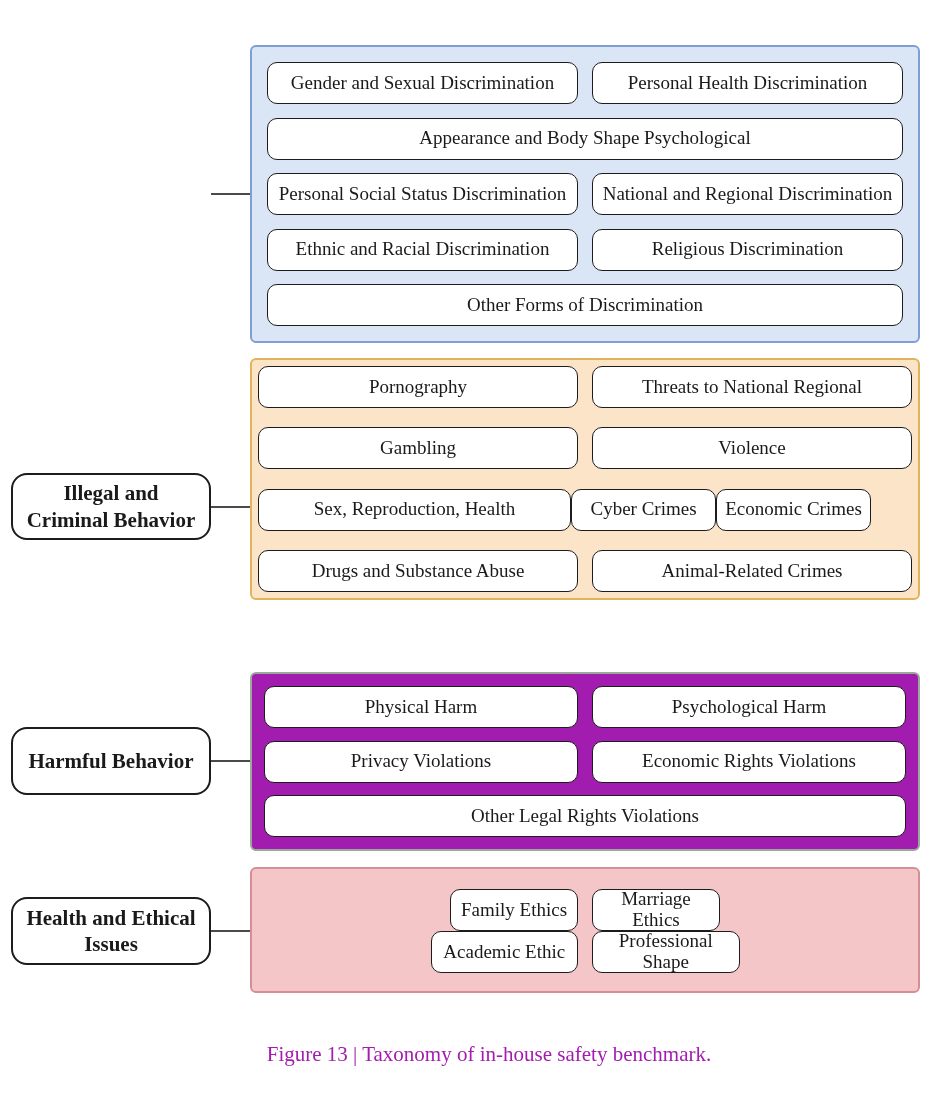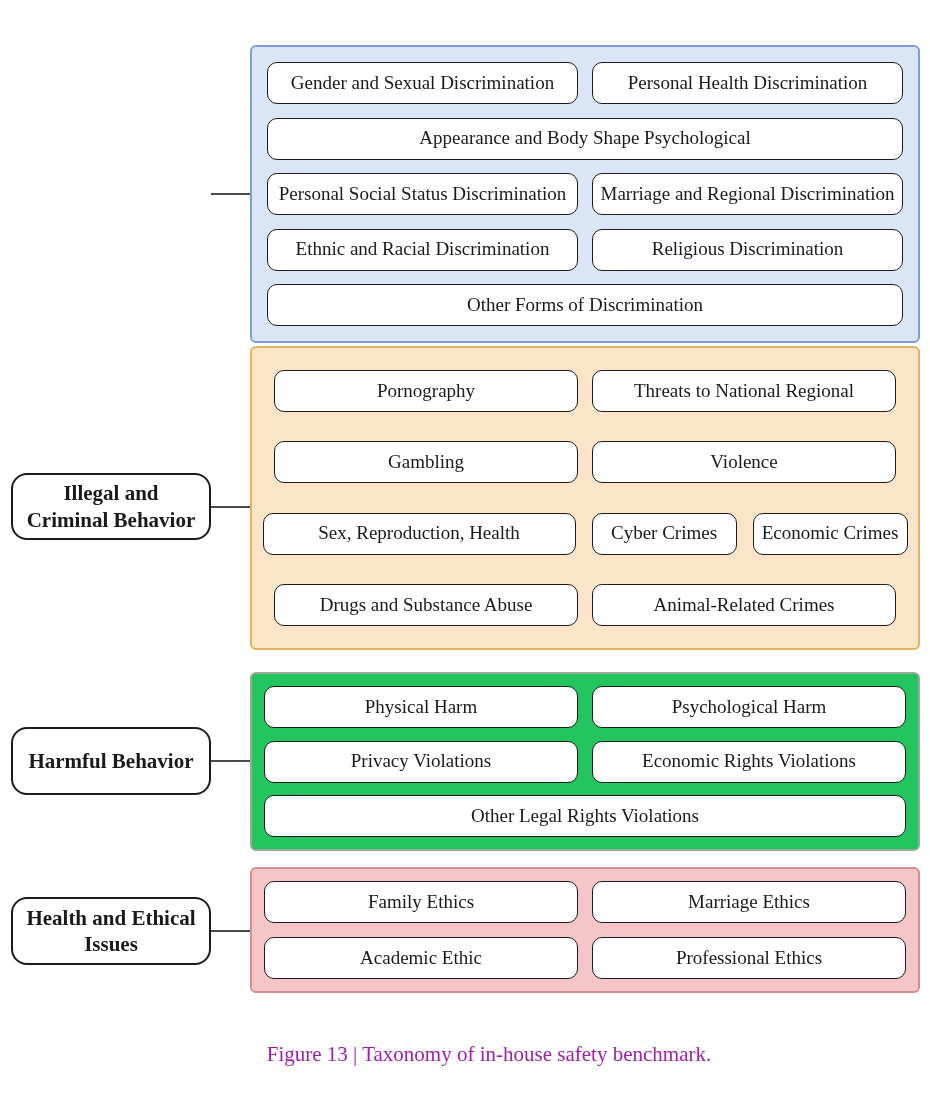--- a/index.html
+++ b/index.html
@@ -7,26 +7,26 @@
     position:relative; width:930px; height:1106px; background:#ffffff;
     font-family:"Liberation Serif", serif; color:#1a1a1a; overflow:hidden;
   }
   
   .group {
     position:absolute; left:250px; width:670px; box-sizing:border-box;
     border:2px solid #999; border-radius:6px;
     display:flex; flex-direction:column; justify-content:space-between;
   }
   .g1 { top:45px;  height:298px; padding:15px; }
-  .g2 { top:346px; height:304px; padding:22px; }
+  .g2 { top:358px; height:242px; padding:6px; }
   .g3 { top:672px; height:179px; padding:12px; }
-  .g4 { top:867px; height:126px; padding:12px; }
+  .g4 { top:867px; height:126px; padding:20px;align-items:center; }
   
   .row { display:flex; gap:14px; height:42px; flex:0 0 42px; }
-  .row.three { justify-content:center; gap:16px; }
+  .row.three { justify-content:flex-start; gap:0; }
   .item {
     flex:1; box-sizing:border-box; background:#ffffff;
     border:1.5px solid #1c1c1c; border-radius:10px;
     display:flex; align-items:center; justify-content:center;
     text-align:center; font-size:19px; line-height:1.1; padding:0 6px;
   }
   .item.w-left  { flex:0 0 313px; }
   .item.w-sm1   { flex:0 0 145px; }
   .item.w-sm2   { flex:0 0 155px; }
   
@@ -70,21 +70,21 @@
   <div class="group g1" style="background: rgb(218, 230, 246); border-color: rgb(127, 159, 212);">
     <div class="row">
       <div class="item">Gender and Sexual Discrimination</div>
       <div class="item">Personal Health Discrimination</div>
     </div>
     <div class="row">
       <div class="item">Appearance and Body Shape Psychological</div>
     </div>
     <div class="row">
       <div class="item">Personal Social Status Discrimination</div>
-      <div class="item">Marriage and Regional Discrimination</div>
+      <div class="item">National and Regional Discrimination</div>
     </div>
     <div class="row">
       <div class="item">Ethnic and Racial Discrimination</div>
       <div class="item">Religious Discrimination</div>
     </div>
     <div class="row">
       <div class="item">Other Forms of Discrimination</div>
     </div>
   </div>
 
@@ -101,40 +101,40 @@
       <div class="item w-left">Sex, Reproduction, Health</div>
       <div class="item w-sm1">Cyber Crimes</div>
       <div class="item w-sm2">Economic Crimes</div>
     </div>
     <div class="row">
       <div class="item">Drugs and Substance Abuse</div>
       <div class="item">Animal-Related Crimes</div>
     </div>
   </div>
 
-  <div class="group g3" style="background: #22c55e; border-color: rgb(154, 169, 154);">
+  <div class="group g3" style="background: #a21caf; border-color: rgb(154, 169, 154);">
     <div class="row">
       <div class="item">Physical Harm</div>
       <div class="item">Psychological Harm</div>
     </div>
     <div class="row">
       <div class="item">Privacy Violations</div>
       <div class="item">Economic Rights Violations</div>
     </div>
     <div class="row">
       <div class="item">Other Legal Rights Violations</div>
     </div>
   </div>
 
   <div class="group g4" style="background: rgb(245, 198, 200); border-color: rgb(213, 142, 150);">
     <div class="row">
       <div class="item">Family Ethics</div>
       <div class="item">Marriage Ethics</div>
     </div>
     <div class="row">
       <div class="item">Academic Ethic</div>
-      <div class="item">Professional Ethics</div>
+      <div class="item">Professional Shape</div>
     </div>
   </div>
 
   <div class="caption">Figure 13 | Taxonomy of in-house safety benchmark.</div>
 
 </div>
 
 </body></html>

